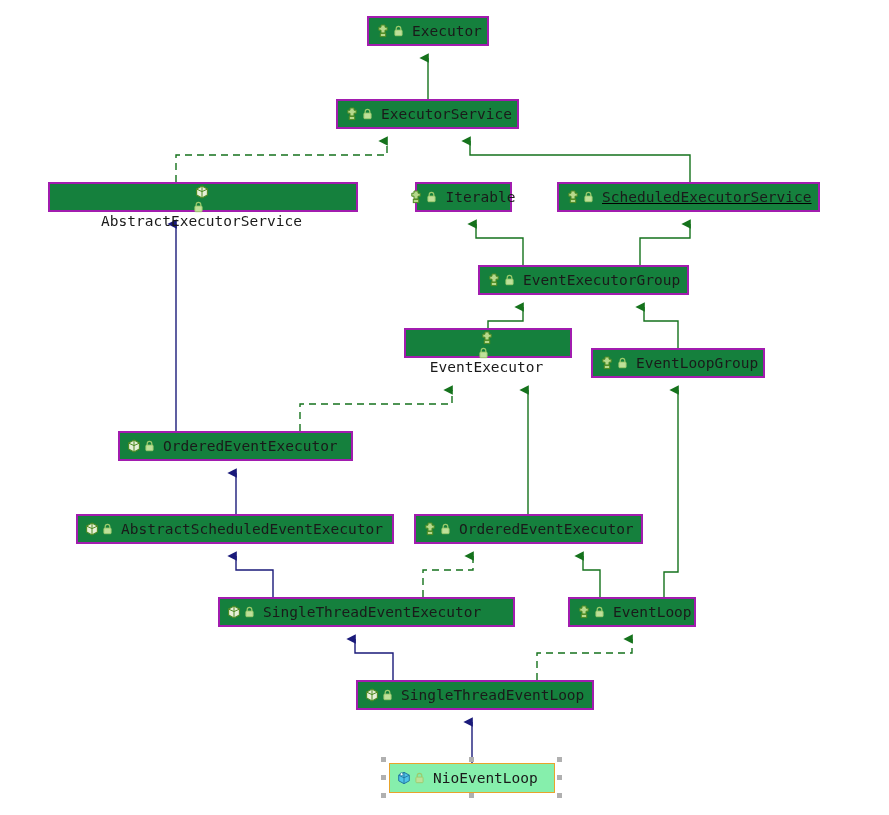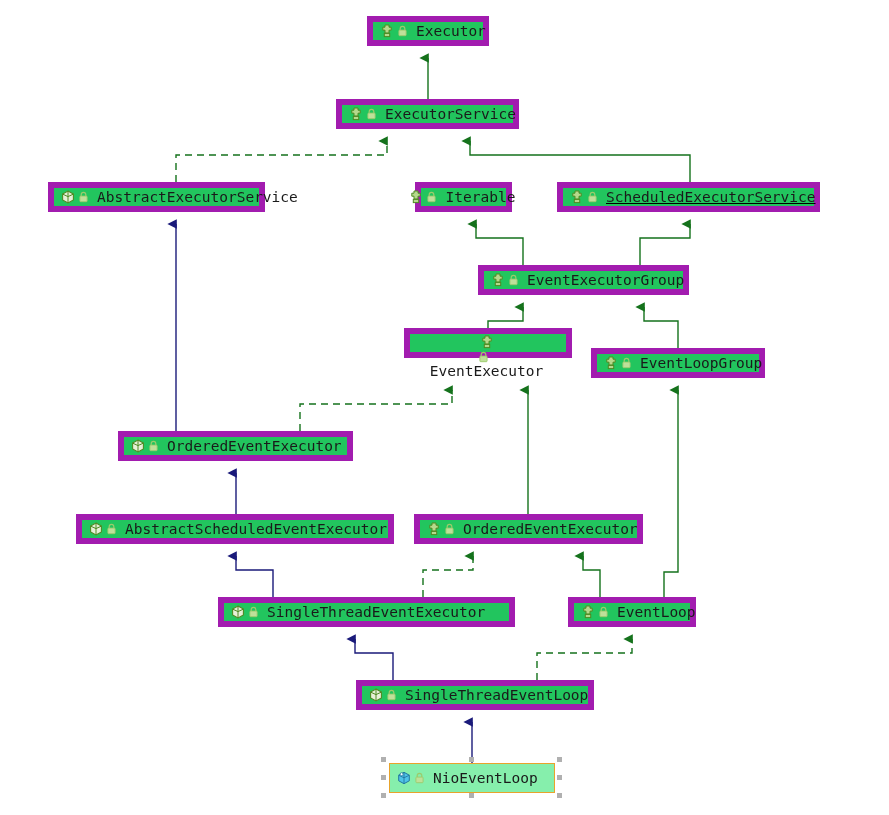--- a/index.html
+++ b/index.html
@@ -26,22 +26,22 @@
     width: 889px;
     height: 815px;
     pointer-events: none;
   }
   .uml-node {
     position: absolute;
     box-sizing: border-box;
     display: flex;
     align-items: center;
     height: 30px;
-    background: #22c55e;
-    border: 6px solid #a21caf;
+    background: #15803d;
+    border: 2px solid #a21caf;
     padding: 0 9px 0 6px;
     white-space: nowrap;
     z-index: 5;
   }
   .uml-node.selected {
     background: #86efac;
     border: 1px solid #e8a32c;
   }
   .node-label {
     font-family: "DejaVu Sans Mono", "Liberation Mono", monospace;
@@ -166,21 +166,21 @@
           </svg>
         </span>
         <span class="lock-slot">
           <svg width="11" height="12" viewBox="0 0 11 12">
             <path d="M3.2 5.2 V3.6 a2.3 2.3 0 0 1 4.6 0 V5.2" fill="none" stroke="#9ccb6b" stroke-width="1.2"></path>
             <rect x="1.9" y="5.1" width="7.2" height="5.6" rx="0.8" fill="#bfe09a" stroke="#9ccb6b" stroke-width="0.9"></rect>
           </svg>
         </span>
         <span class="node-label">ExecutorService</span>
       </div>
-      <div class="uml-node" style="left: 48px; top: 182px; width: 217px;">
+      <div class="uml-node" style="left: 48px; top: 182px; width: 310px; flex-direction: column;">
         <span class="icon-slot">
           <svg width="14" height="14" viewBox="0 0 14 14">
             <path d="M7 1.1 L12.4 4.1 V9.9 L7 12.9 L1.6 9.9 V4.1 Z" fill="#e7f0d8" stroke="#4e8a22" stroke-width="1.1"></path>
             <path d="M7 1.1 L7 6.6 M7 6.6 L12.4 4.1 M7 6.6 L1.6 4.1 M7 6.6 L7 12.9" stroke="#4e8a22" stroke-width="1" fill="none"></path>
           </svg>
         </span>
         <span class="lock-slot">
           <svg width="11" height="12" viewBox="0 0 11 12">
             <path d="M3.2 5.2 V3.6 a2.3 2.3 0 0 1 4.6 0 V5.2" fill="none" stroke="#9ccb6b" stroke-width="1.2"></path>
             <rect x="1.9" y="5.1" width="7.2" height="5.6" rx="0.8" fill="#bfe09a" stroke="#9ccb6b" stroke-width="0.9"></rect>

